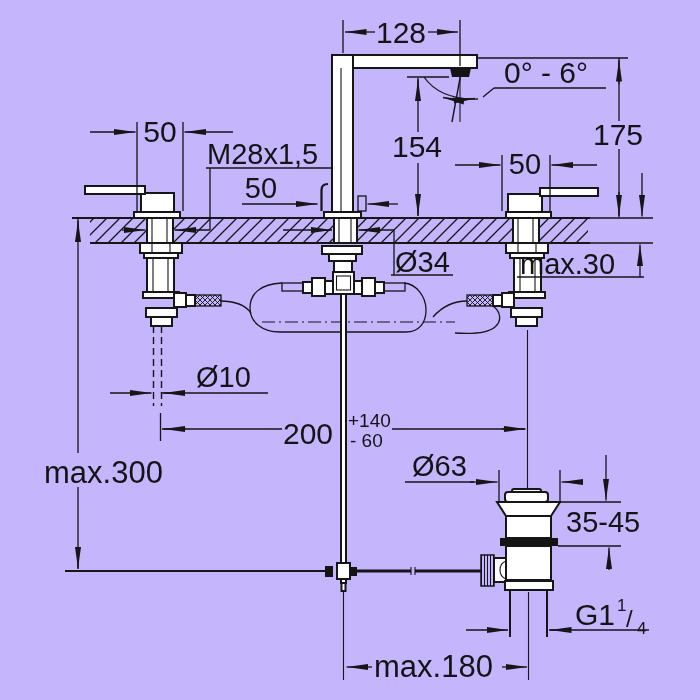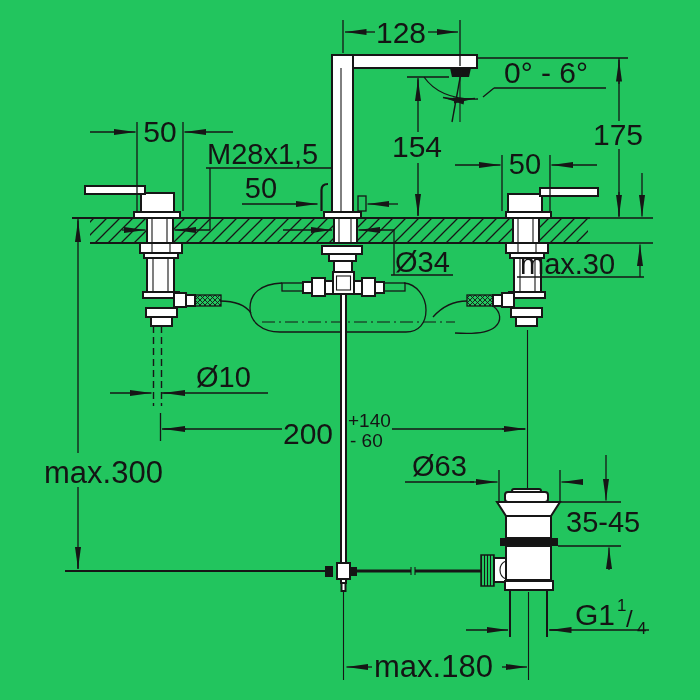--- a/index.html
+++ b/index.html
@@ -1,16 +1,16 @@
 <!DOCTYPE html>
 <html><head>
 <meta charset="utf-8">
 <style>
   html,body{margin:0;padding:0;background:#ffffff;}
-  .stage{position:relative;width:700px;height:700px;background:#22c55e;overflow:hidden;}
+  .stage{position:relative;width:700px;height:700px;background:#c4b5fd;overflow:hidden;}
   svg{display:block;}
   text{font-family:"Liberation Sans","DejaVu Sans",sans-serif;fill:#141414;}
   .obj{stroke:#161616;fill:none;stroke-width:2;}
   .objf{stroke:#161616;fill:#ffffff;stroke-width:2;}
   .thin{stroke:#161616;fill:none;stroke-width:1.3;}
   .hair{stroke:#161616;fill:none;stroke-width:1.1;}
   .dim{stroke:#161616;fill:none;stroke-width:1.3;}
 </style>
 </head>
 <body>

